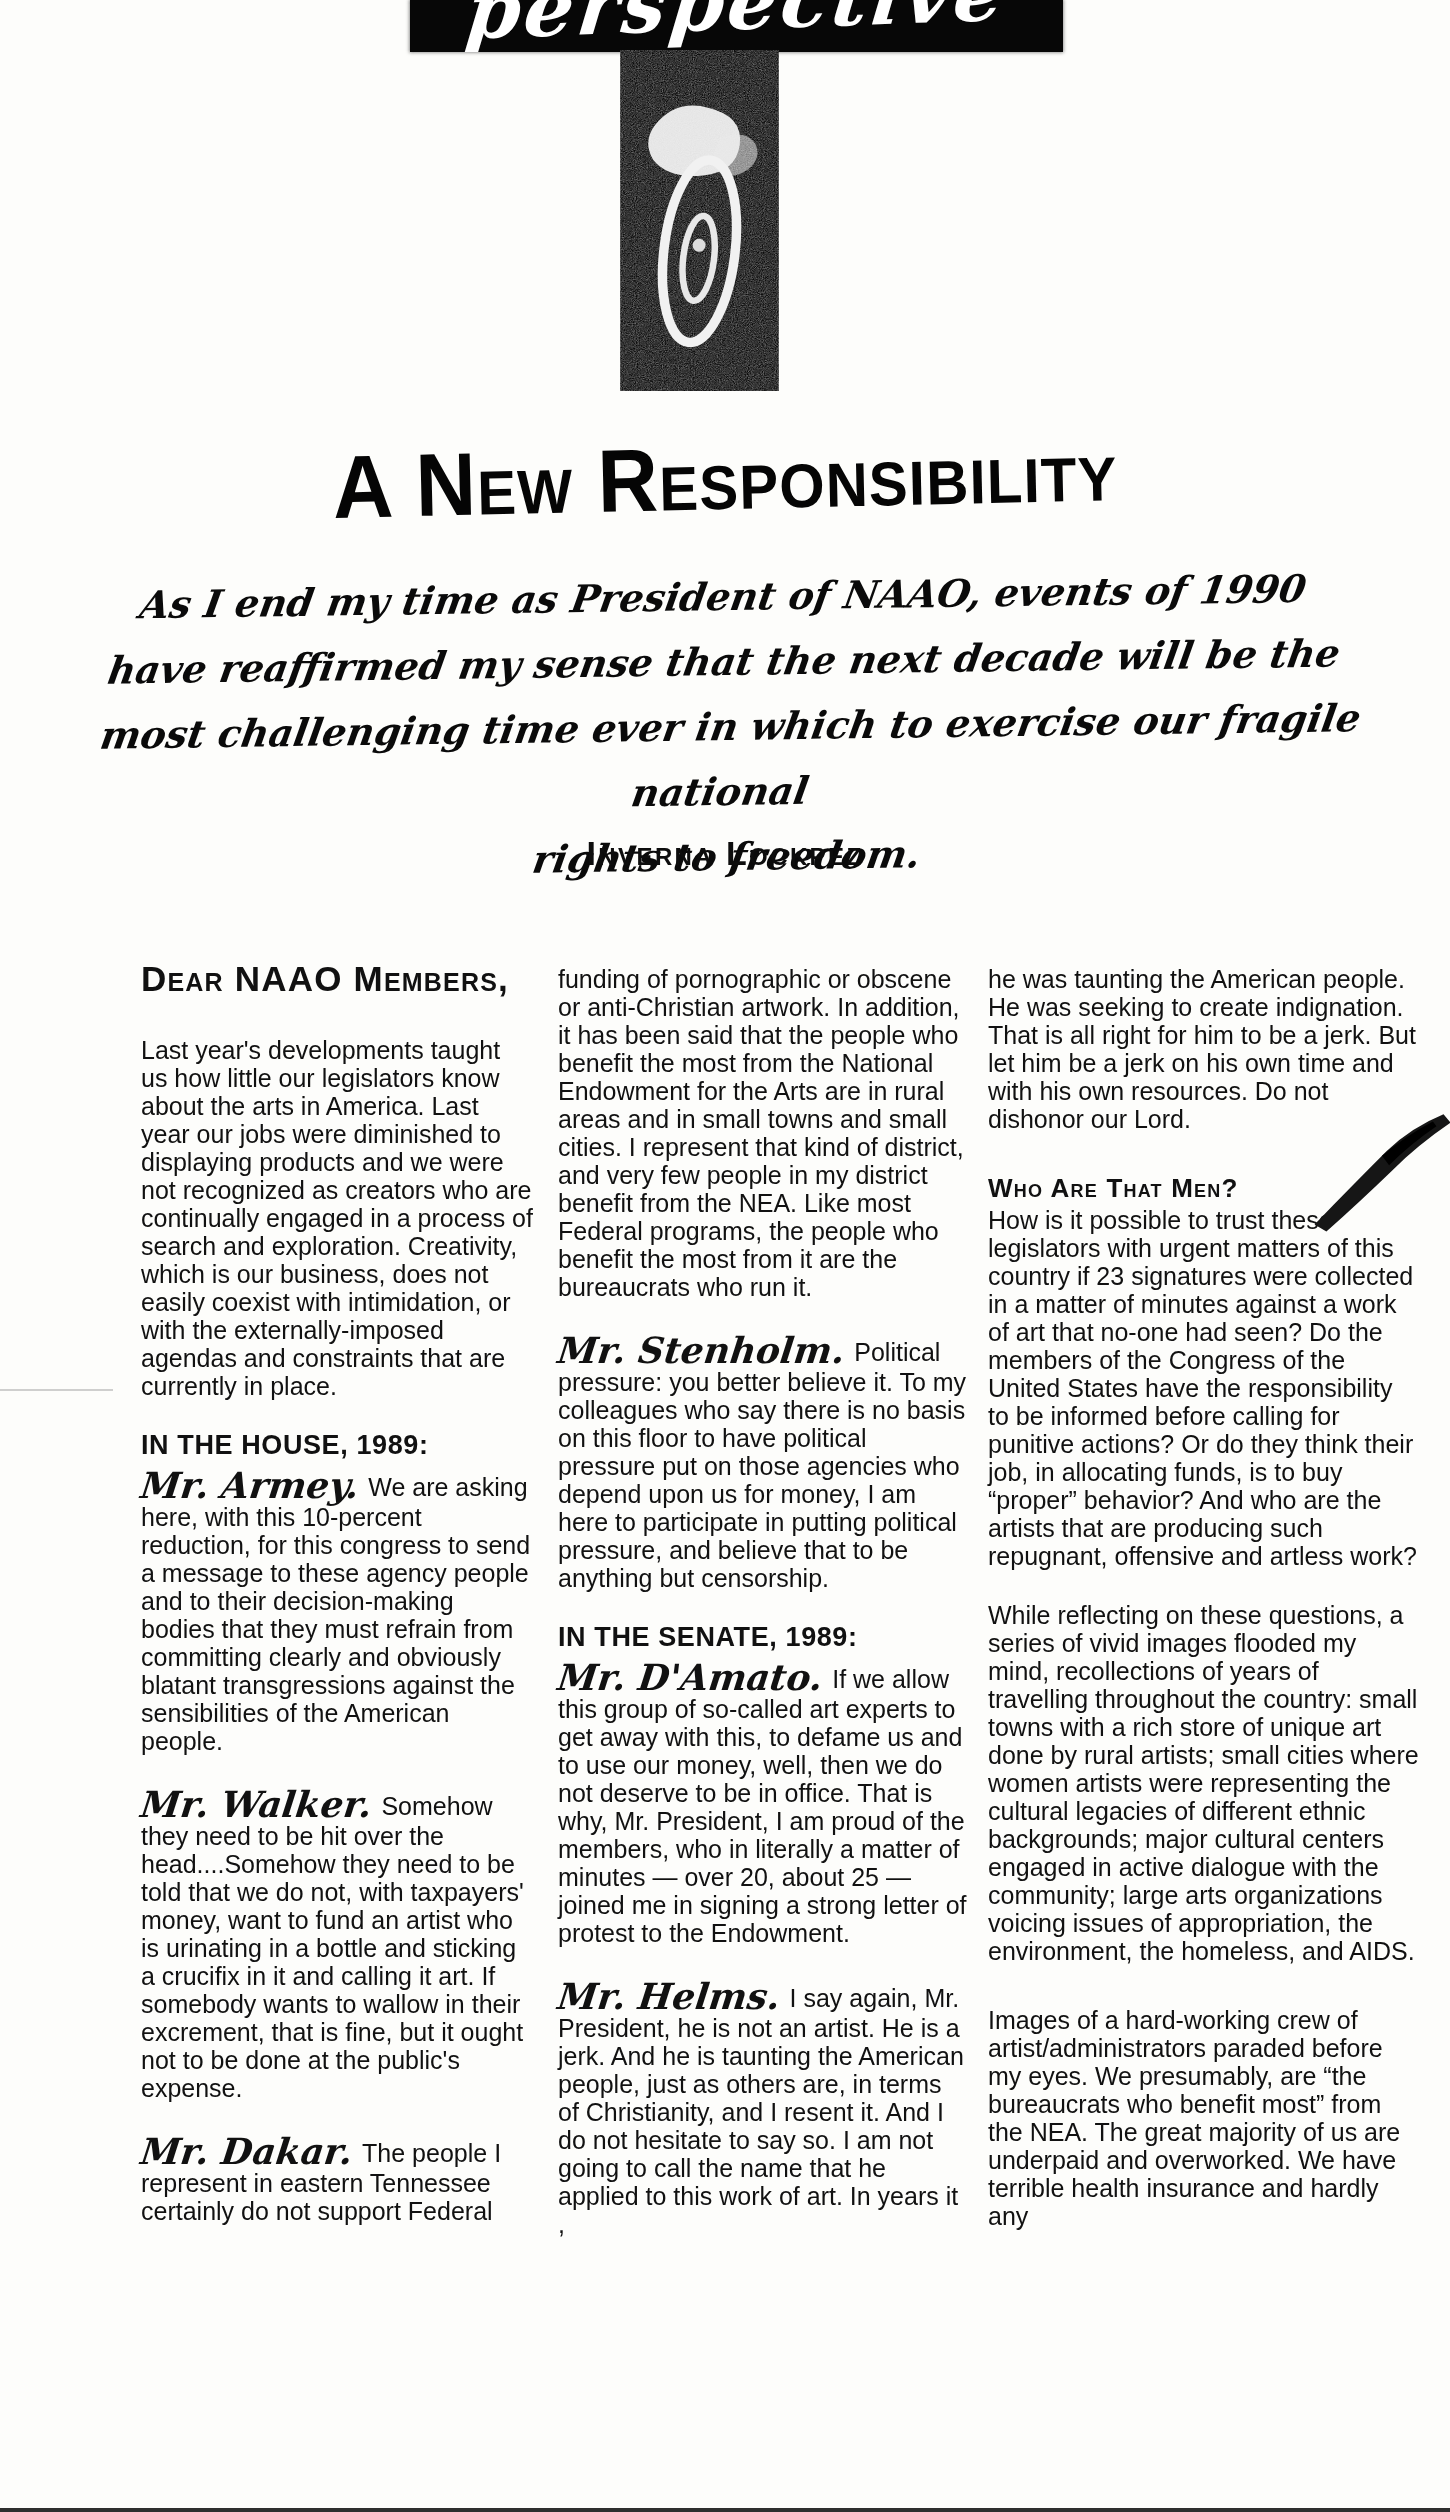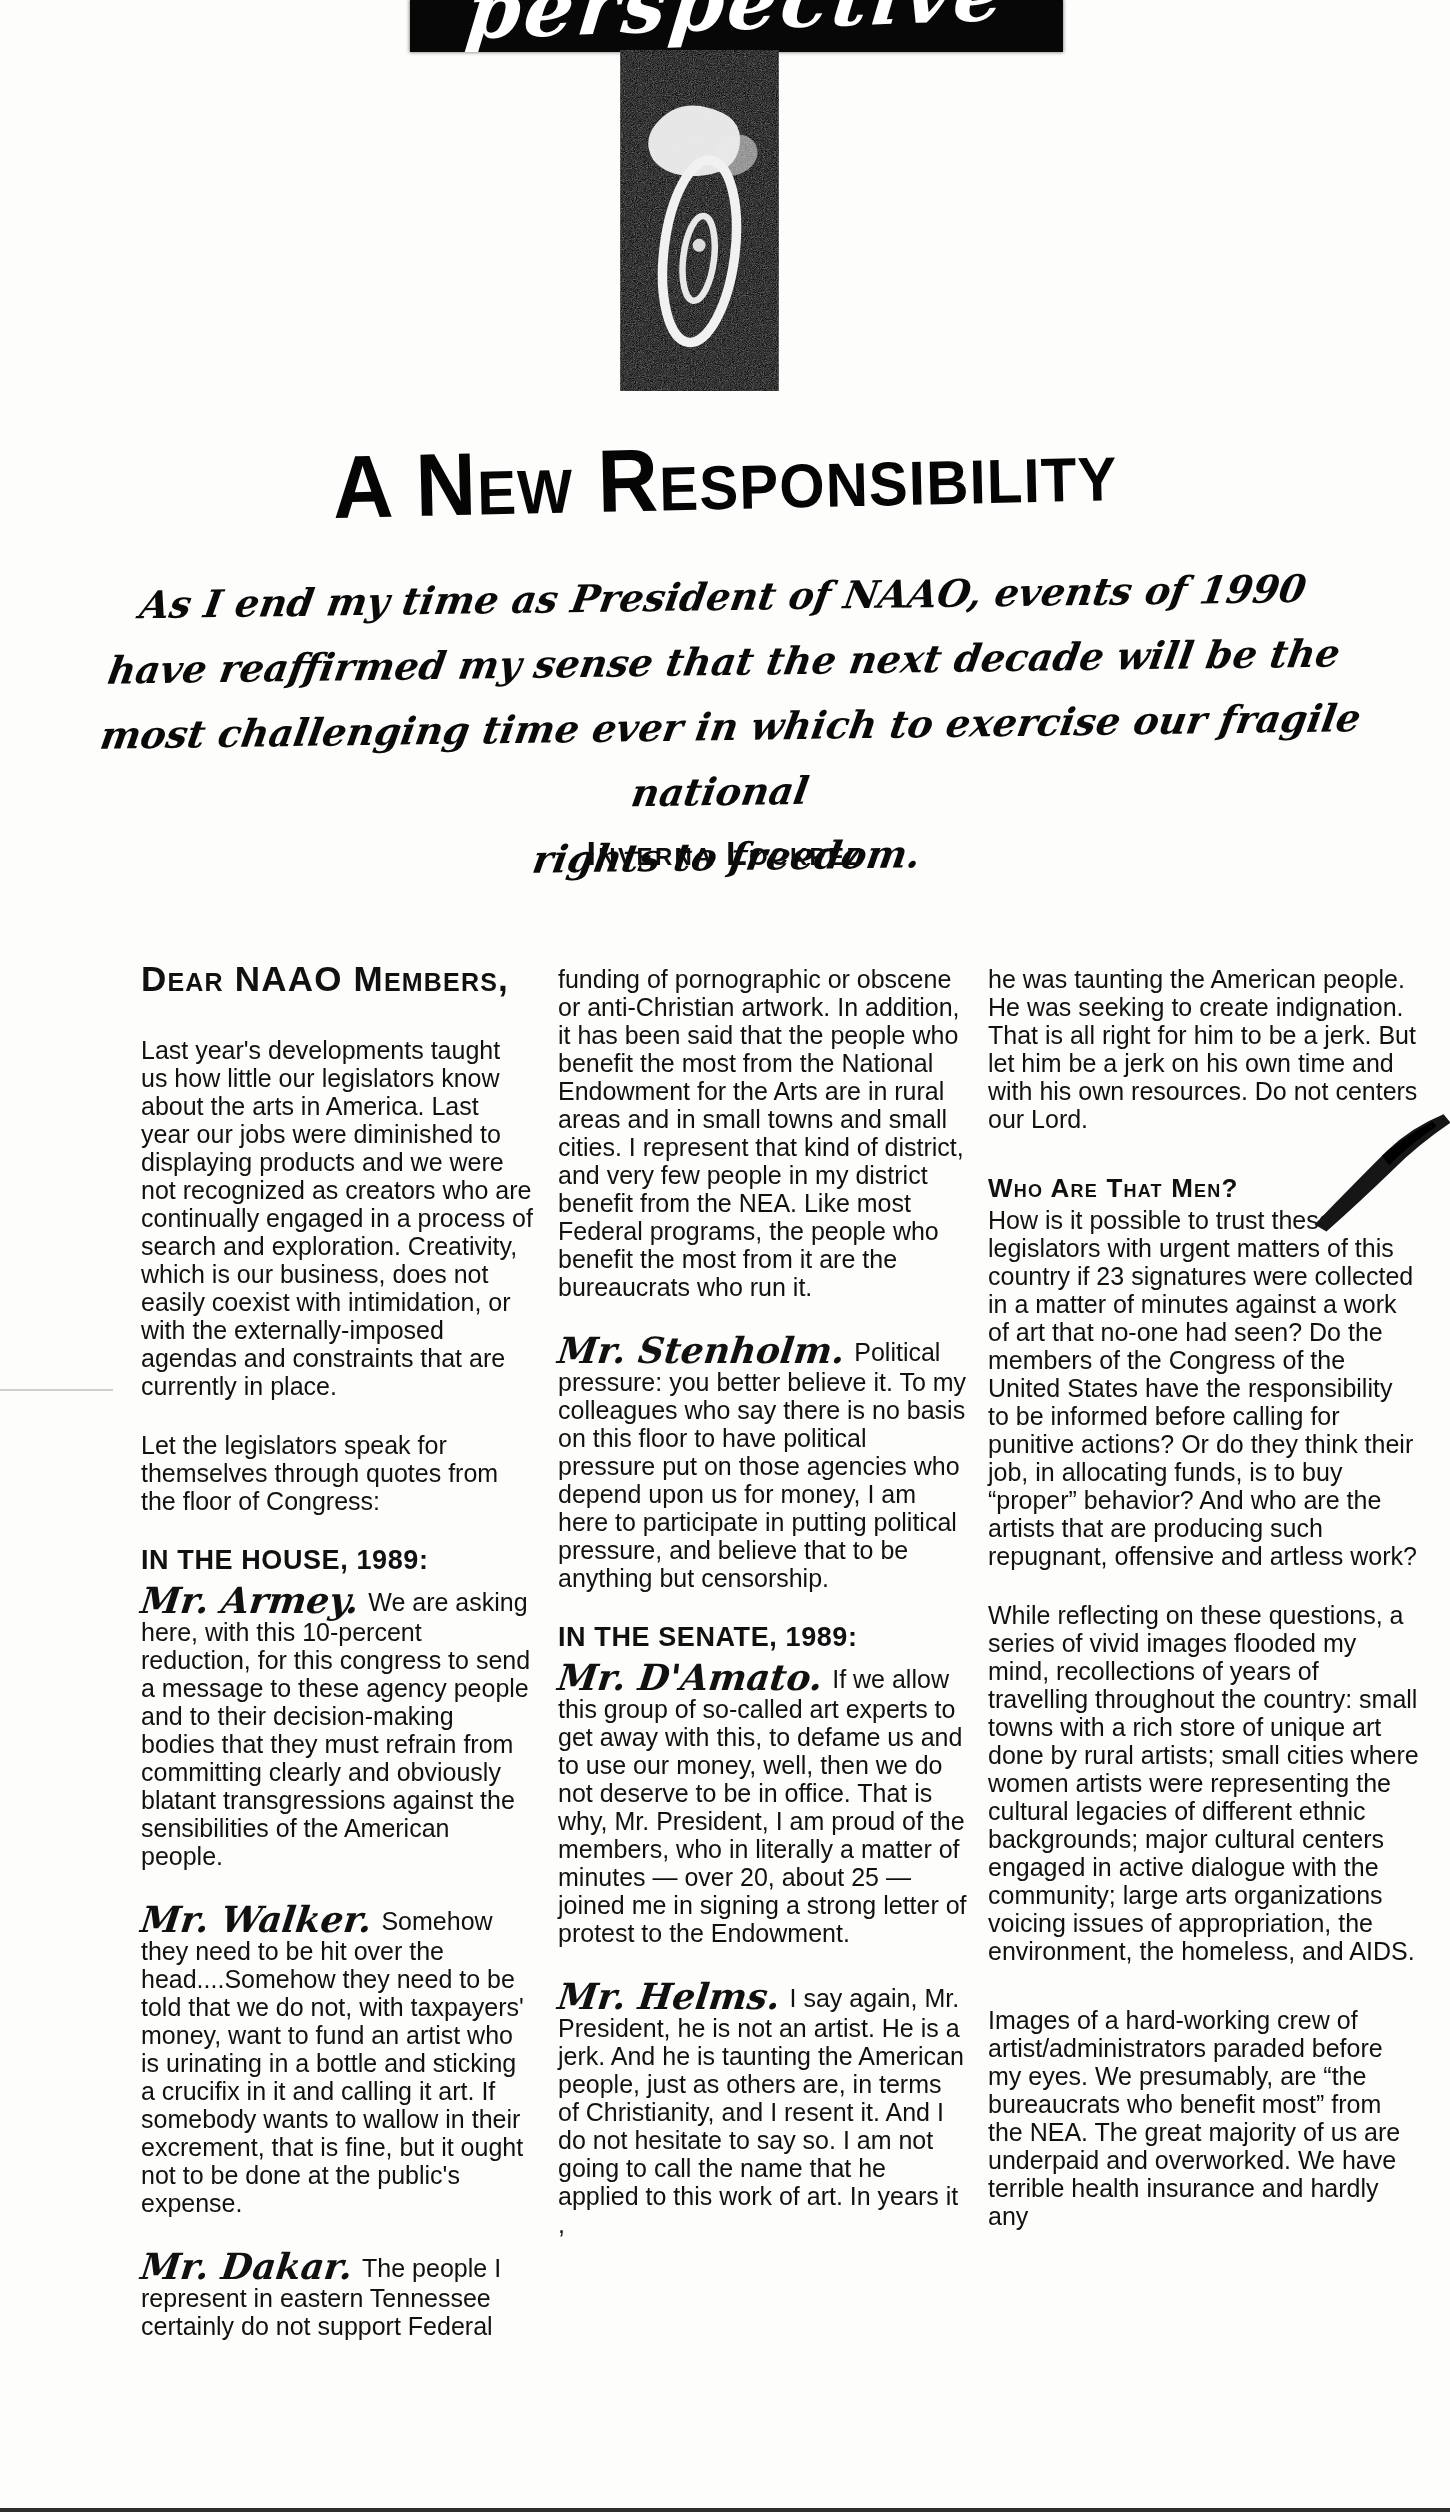--- a/index.html
+++ b/index.html
@@ -116,37 +116,36 @@
     <div class="deck-line">have reaffirmed my sense that the next decade will be the</div>
     <div class="deck-line">most challenging time ever in which to exercise our fragile national</div>
     <div class="deck-line">rights to freedom.</div>
   </div>
 
   <div class="byline">Inverna Lockpez</div>
 
   <div class="col col-1">
     <div class="salutation">Dear NAAO Members,</div>
     <p class="block">Last year's developments taught us how little our legislators know about the arts in America. Last year our jobs were diminished to displaying products and we were not recognized as creators who are continually engaged in a process of search and exploration. Creativity, which is our business, does not easily coexist with intimidation, or with the externally-imposed agendas and constraints that are currently in place.</p>
-    <p class="block">Let the legislators speak for themselves through quotes from the floor of Congress:</p>
     <div class="sect-heading">IN THE HOUSE, 1989:</div>
     <p class="block"><span class="speaker">Mr. Armey.</span><span>We are asking here, with this 10-percent reduction, for this congress to send a message to these agency people and to their decision-making bodies that they must refrain from committing clearly and obviously blatant transgressions against the sensibilities of the American people.</span></p>
     <p class="block"><span class="speaker">Mr. Walker.</span><span>Somehow they need to be hit over the head....Somehow they need to be told that we do not, with taxpayers' money, want to fund an artist who is urinating in a bottle and sticking a crucifix in it and calling it art. If somebody wants to wallow in their excrement, that is fine, but it ought not to be done at the public's expense.</span></p>
     <p class="block"><span class="speaker">Mr. Dakar.</span><span>The people I represent in eastern Tennessee certainly do not support Federal</span></p>
   </div>
 
   <div class="col col-2">
     <p class="block">funding of pornographic or obscene or anti-Christian artwork. In addition, it has been said that the people who benefit the most from the National Endowment for the Arts are in rural areas and in small towns and small cities. I represent that kind of district, and very few people in my district benefit from the NEA. Like most Federal programs, the people who benefit the most from it are the bureaucrats who run it.</p>
     <p class="block"><span class="speaker">Mr. Stenholm.</span><span>Political pressure: you better believe it. To my colleagues who say there is no basis on this floor to have political pressure put on those agencies who depend upon us for money, I am here to participate in putting political pressure, and believe that to be anything but censorship.</span></p>
     <div class="sect-heading">IN THE SENATE, 1989:</div>
     <p class="block"><span class="speaker">Mr. D'Amato.</span><span>If we allow this group of so-called art experts to get away with this, to defame us and to use our money, well, then we do not deserve to be in office. That is why, Mr. President, I am proud of the members, who in literally a matter of minutes — over 20, about 25 — joined me in signing a strong letter of protest to the Endowment.</span></p>
     <p class="block"><span class="speaker">Mr. Helms.</span><span>I say again, Mr. President, he is not an artist. He is a jerk. And he is taunting the American people, just as others are, in terms of Christianity, and I resent it. And I do not hesitate to say so. I am not going to call the name that he applied to this work of art. In years it ,</span></p>
   </div>
 
   <div class="col col-3">
-    <p class="block gap-lg">he was taunting the American people. He was seeking to create indignation. That is all right for him to be a jerk. But let him be a jerk on his own time and with his own resources. Do not centers our Lord.</p>
+    <p class="block gap-lg">he was taunting the American people. He was seeking to create indignation. That is all right for him to be a jerk. But let him be a jerk on his own time and with his own resources. Do not dishonor our Lord.</p>
     <div class="who-heading">Who Are That Men?</div>
     <p class="block">How is it possible to trust these legislators with urgent matters of this country if 23 signatures were collected in a matter of minutes against a work of art that no-one had seen? Do the members of the Congress of the United States have the responsibility to be informed before calling for punitive actions? Or do they think their job, in allocating funds, is to buy “proper” behavior? And who are the artists that are producing such repugnant, offensive and artless work?</p>
     <p class="block gap-lg">While reflecting on these questions, a series of vivid images flooded my mind, recollections of years of travelling throughout the country: small towns with a rich store of unique art done by rural artists; small cities where women artists were representing the cultural legacies of different ethnic backgrounds; major cultural centers engaged in active dialogue with the community; large arts organizations voicing issues of appropriation, the environment, the homeless, and AIDS.</p>
     <p class="block">Images of a hard-working crew of artist/administrators paraded before my eyes. We presumably, are “the bureaucrats who benefit most” from the NEA. The great majority of us are underpaid and overworked. We have terrible health insurance and hardly any</p>
   </div>
 
   <div class="smudge">
     <svg width="142" height="119" viewBox="0 0 240 200" xmlns="http://www.w3.org/2000/svg">
       <path d="M6,186 Q70,120 128,62 Q170,22 224,0 L236,14 Q180,52 136,96 Q80,150 26,198 Z" fill="#161616"></path>
       <path d="M120,70 Q160,36 206,12 L212,20 Q168,50 132,86 Z" fill="#000"></path>

